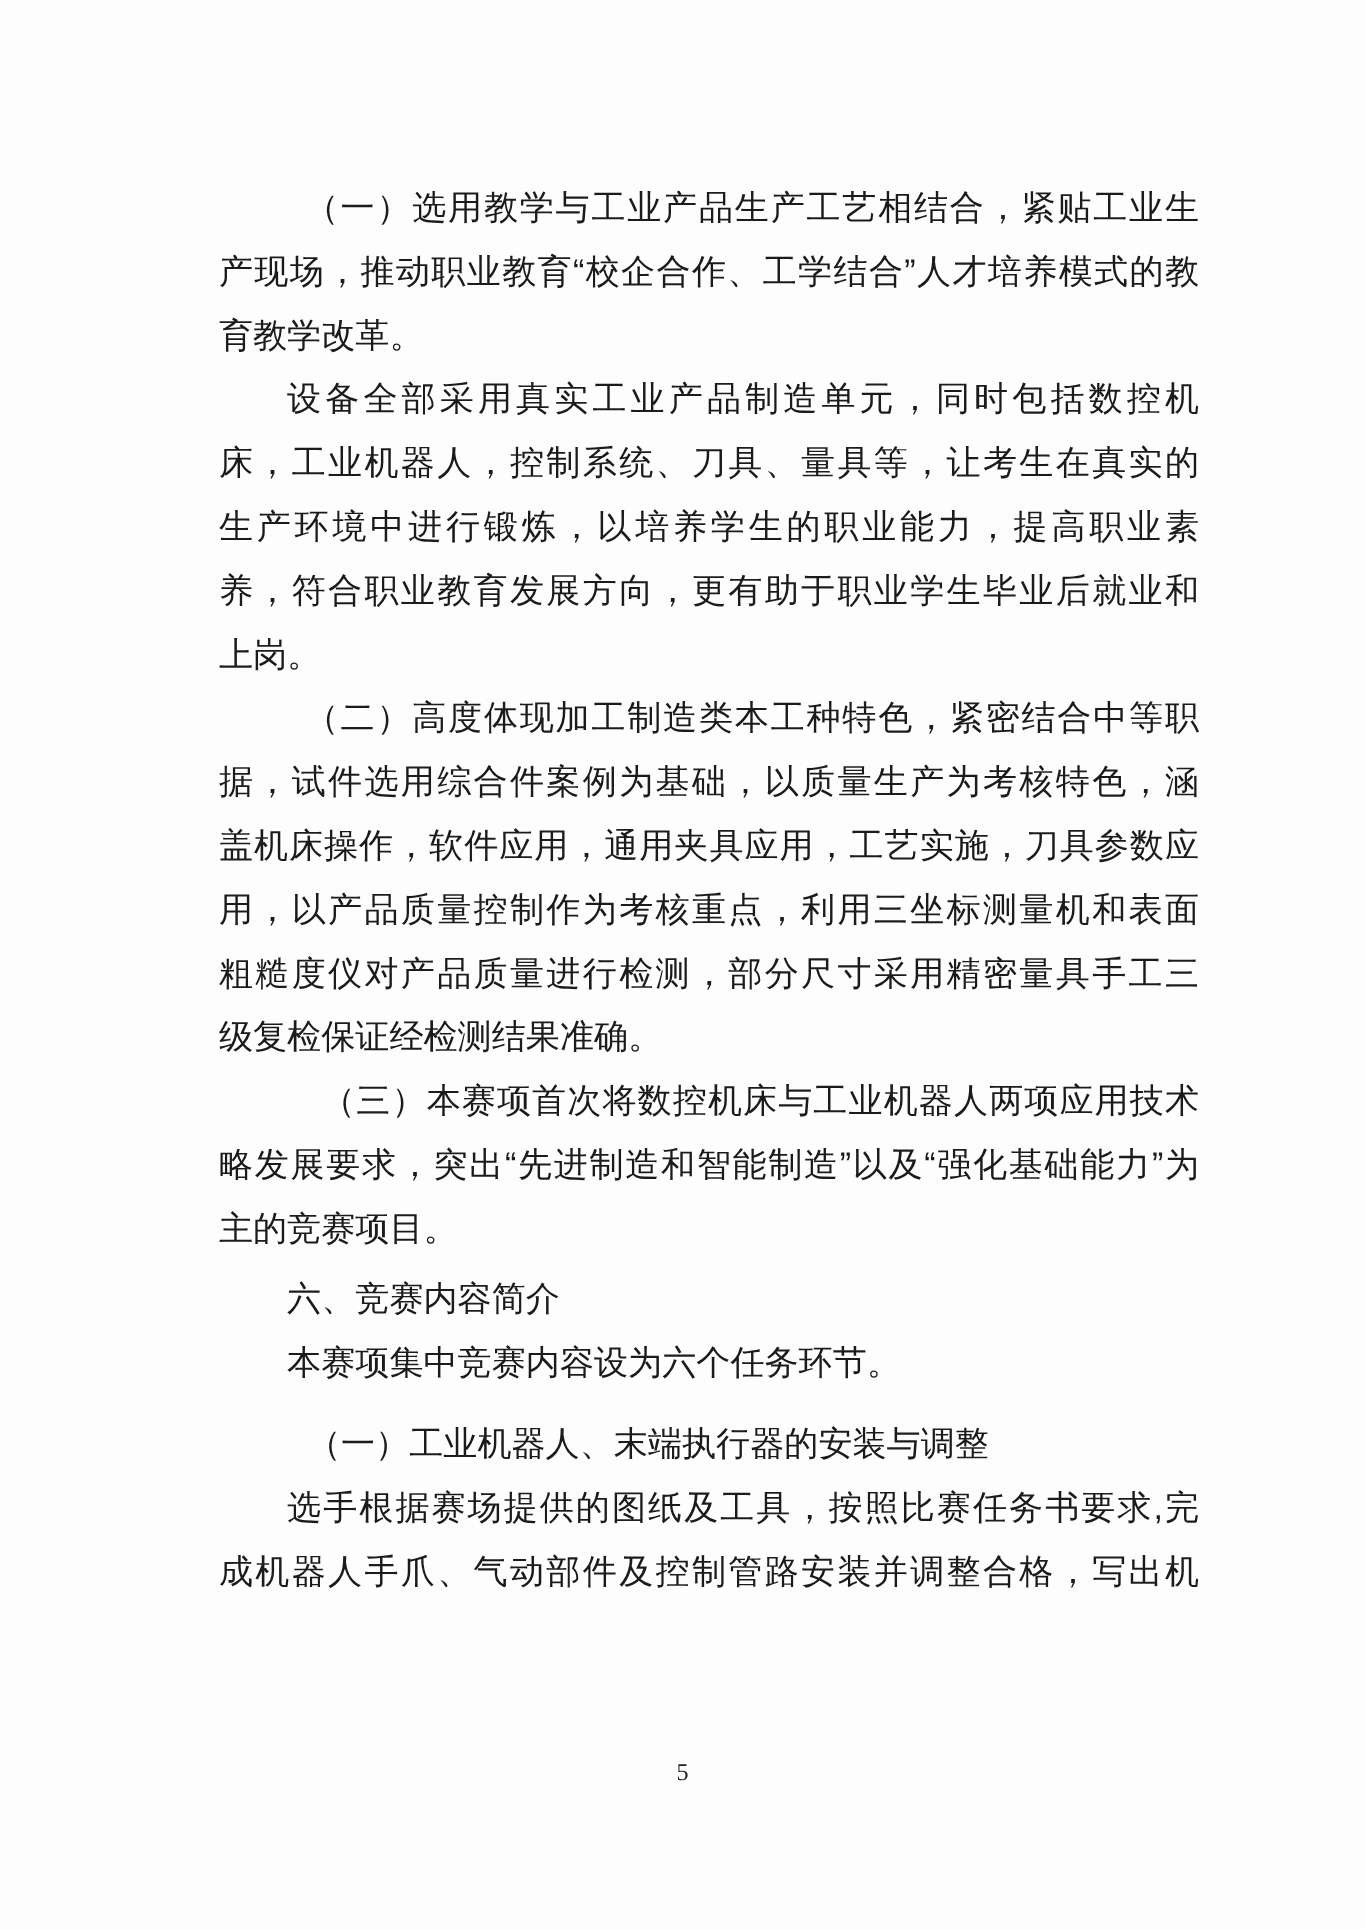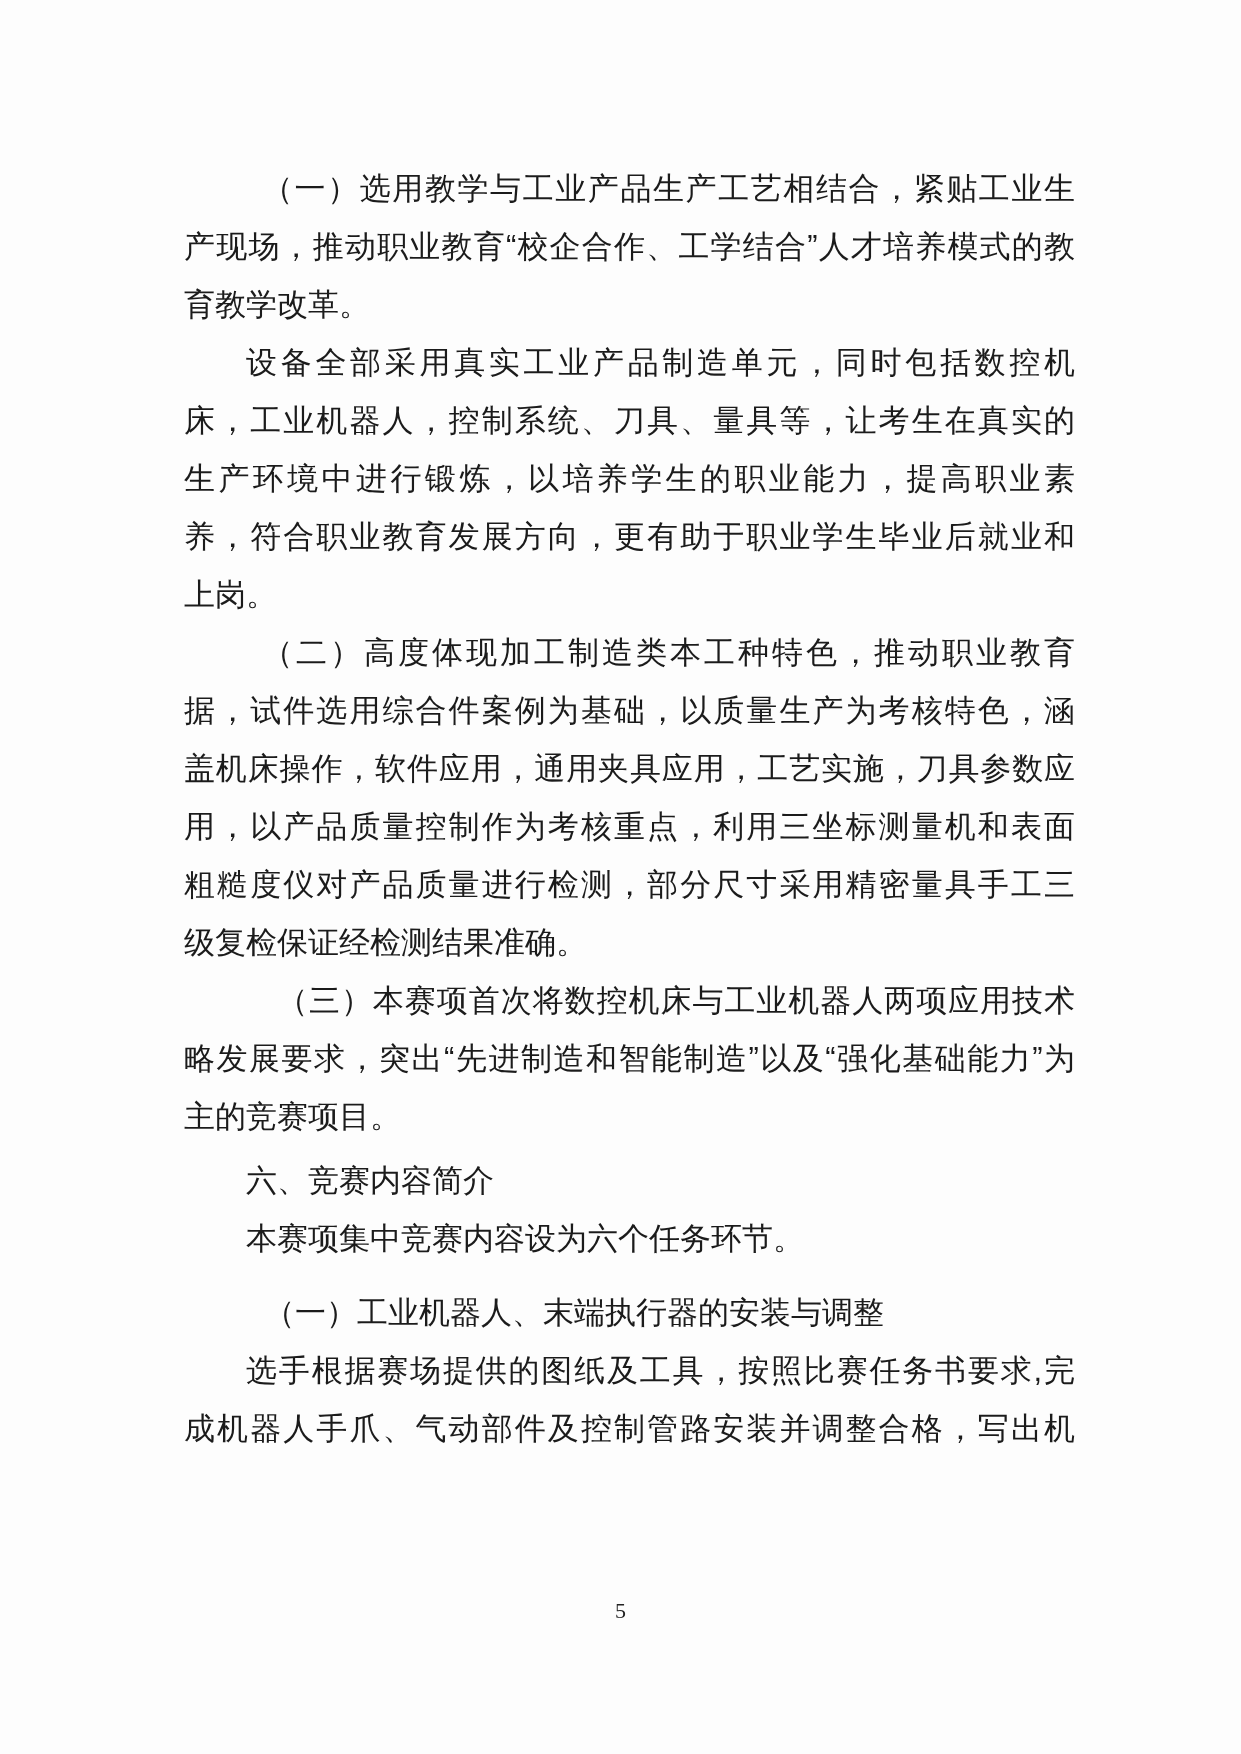--- a/index.html
+++ b/index.html
@@ -7,21 +7,21 @@
     width: 1241px;
     height: 1754px;
     background: #fdfdfd;
     color: #1b1b1b;
     font-family: "Liberation Sans", sans-serif;
     position: relative;
     overflow: hidden;
   }
   .document {
     position: absolute;
-    left: 184px;
+    left: 199px;
     top: 160px;
     width: 891px;
     font-size: 31px;
     line-height: 58px;
   }
   .block { margin: 0; }
   .line {
     text-align: justify;
     text-align-last: justify;
     -moz-text-align-last: justify;
@@ -63,21 +63,21 @@
       <div class="line nj">育教学改革。</div>
     </div>
     <div class="block b-body">
       <div class="line first">设备全部采用真实工业产品制造单元，同时包括数控机</div>
       <div class="line">床，工业机器人，控制系统、刀具、量具等，让考生在真实的</div>
       <div class="line">生产环境中进行锻炼，以培养学生的职业能力，提高职业素</div>
       <div class="line">养，符合职业教育发展方向，更有助于职业学生毕业后就业和</div>
       <div class="line nj">上岗。</div>
     </div>
     <div class="block b-enum">
-      <div class="line first">（二）高度体现加工制造类本工种特色，推动职业教育</div>
+      <div class="line first">（二）高度体现加工制造类本工种特色，紧密结合中等职</div>
       <div class="line">据，试件选用综合件案例为基础，以质量生产为考核特色，涵</div>
       <div class="line">盖机床操作，软件应用，通用夹具应用，工艺实施，刀具参数应</div>
       <div class="line">用，以产品质量控制作为考核重点，利用三坐标测量机和表面</div>
       <div class="line">粗糙度仪对产品质量进行检测，部分尺寸采用精密量具手工三</div>
       <div class="line nj">级复检保证经检测结果准确。</div>
     </div>
     <div class="block b-enum3">
       <div class="line first">（三）本赛项首次将数控机床与工业机器人两项应用技术</div>
       <div class="line">略发展要求，突出“先进制造和智能制造”以及“强化基础能力”为</div>
       <div class="line nj">主的竞赛项目。</div>

